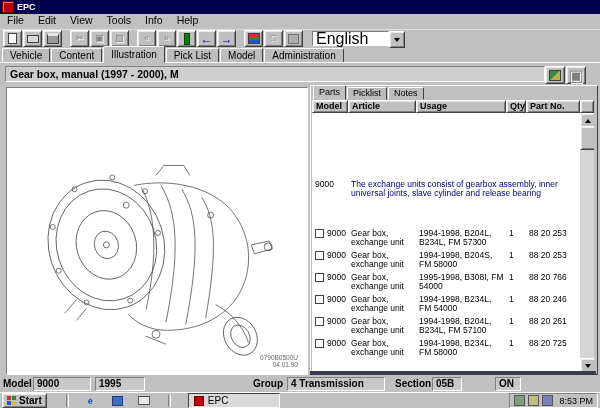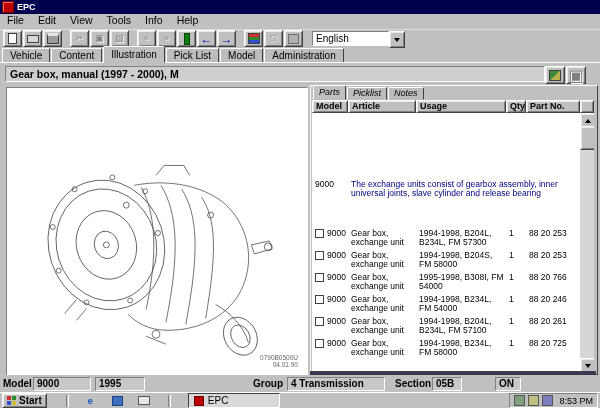--- a/index.html
+++ b/index.html
@@ -31,21 +31,21 @@
   .glyph-doc{width:7px;height:9px;background:#fff;border:1px solid #404040;}
   .glyph-fold{width:10px;height:6px;background:#d8d8d8;border:1px solid #404040;}
   .glyph-prn{width:10px;height:7px;background:#9a9a9a;border:1px solid #404040;border-top:3px solid #e5e5e5;}
   .glyph-greenbar{width:4px;height:10px;background:#0d7d0d;border:1px solid #044404;}
   .arrow-blue{color:#0000b8;font-weight:bold;font-size:12px;line-height:10px;}
   .glyph-color{width:10px;height:9px;border:1px solid #404040;
       background:linear-gradient(180deg,#d03030 0 33%,#2f8a2f 33% 66%,#2f4fd0 66% 100%);}
   .glyph-gray{width:9px;height:8px;background:#b0b0b0;border:1px solid #707070;}
   .combo{margin-left:8px;display:flex;height:15px;}
   .combo-field{width:72px;height:13px;background:#fff;border:1px solid;border-color:#808080 #fff #fff #808080;
-               font-size:10px;line-height:13px;padding-left:3px;}
+               font-size:16px;line-height:13px;padding-left:3px;}
   .combo-btn{width:14px;height:15px;display:flex;align-items:center;justify-content:center;}
   .tri-down{width:0;height:0;border-left:3px solid transparent;border-right:3px solid transparent;border-top:4px solid #000;}
 
   
   .tabrow{position:absolute;left:2px;top:48px;height:15px;display:flex;align-items:flex-end;}
   .tab{height:13px;line-height:13px;padding:0 7px;font-size:10px;background:#bdbdbd;
        border:1px solid;border-color:#ffffff #404040 #bdbdbd #ffffff;border-radius:2px 2px 0 0;margin-right:1px;}
   .tab.active{height:15px;line-height:15px;background:#c0c0c0;font-weight:normal;position:relative;z-index:3;}
 
   
@@ -59,21 +59,21 @@
 
   
   .illus{position:absolute;left:6px;top:24px;width:300px;height:286px;background:#ffffff;}
   .illus-code{position:absolute;right:9px;bottom:6px;font-size:6.5px;line-height:7px;color:#666;text-align:right;}
 
   
   .parts{position:absolute;left:310px;top:22px;width:286px;height:288px;background:#c0c0c0;
          border:1px solid;border-color:#ffffff #404040 #404040 #ffffff;}
   .ptabs{position:absolute;left:2px;top:1px;height:13px;display:flex;align-items:flex-end;}
   .ptab{height:11px;line-height:11px;padding:0 5px;font-size:9px;background:#bdbdbd;
-        border:1px solid;border-color:#ffffff #404040 #bdbdbd #ffffff;border-radius:2px 2px 0 0;margin-right:1px;font-style:italic;}
+        border:1px solid;border-color:#ffffff #404040 #bdbdbd #ffffff;border-radius:2px 2px 0 0;margin-right:1px;}
   .ptab.active{height:13px;line-height:13px;background:#c0c0c0;z-index:2;}
   .ptable-head{position:absolute;left:1px;top:14px;width:282px;height:13px;display:grid;
                grid-template-columns:36px 68px 90px 20px 54px 14px;}
   .hcell{font-size:9px;font-weight:bold;line-height:11px;padding-left:3px;overflow:hidden;white-space:nowrap;}
   .pbody{position:absolute;left:1px;top:27px;width:282px;height:258px;background:#ffffff;overflow:hidden;}
   .prow{position:absolute;left:0;width:268px;display:grid;grid-template-columns:36px 68px 90px 20px 54px;
         font-size:8.5px;line-height:9px;}
   .pcell{padding:1px 2px 0 3px;overflow:hidden;}
   .cb{display:inline-block;width:7px;height:7px;background:#fff;border:1px solid #404040;vertical-align:middle;margin-right:3px;}
   .note-text{color:#000080;grid-column:2/6;padding-right:6px;}

